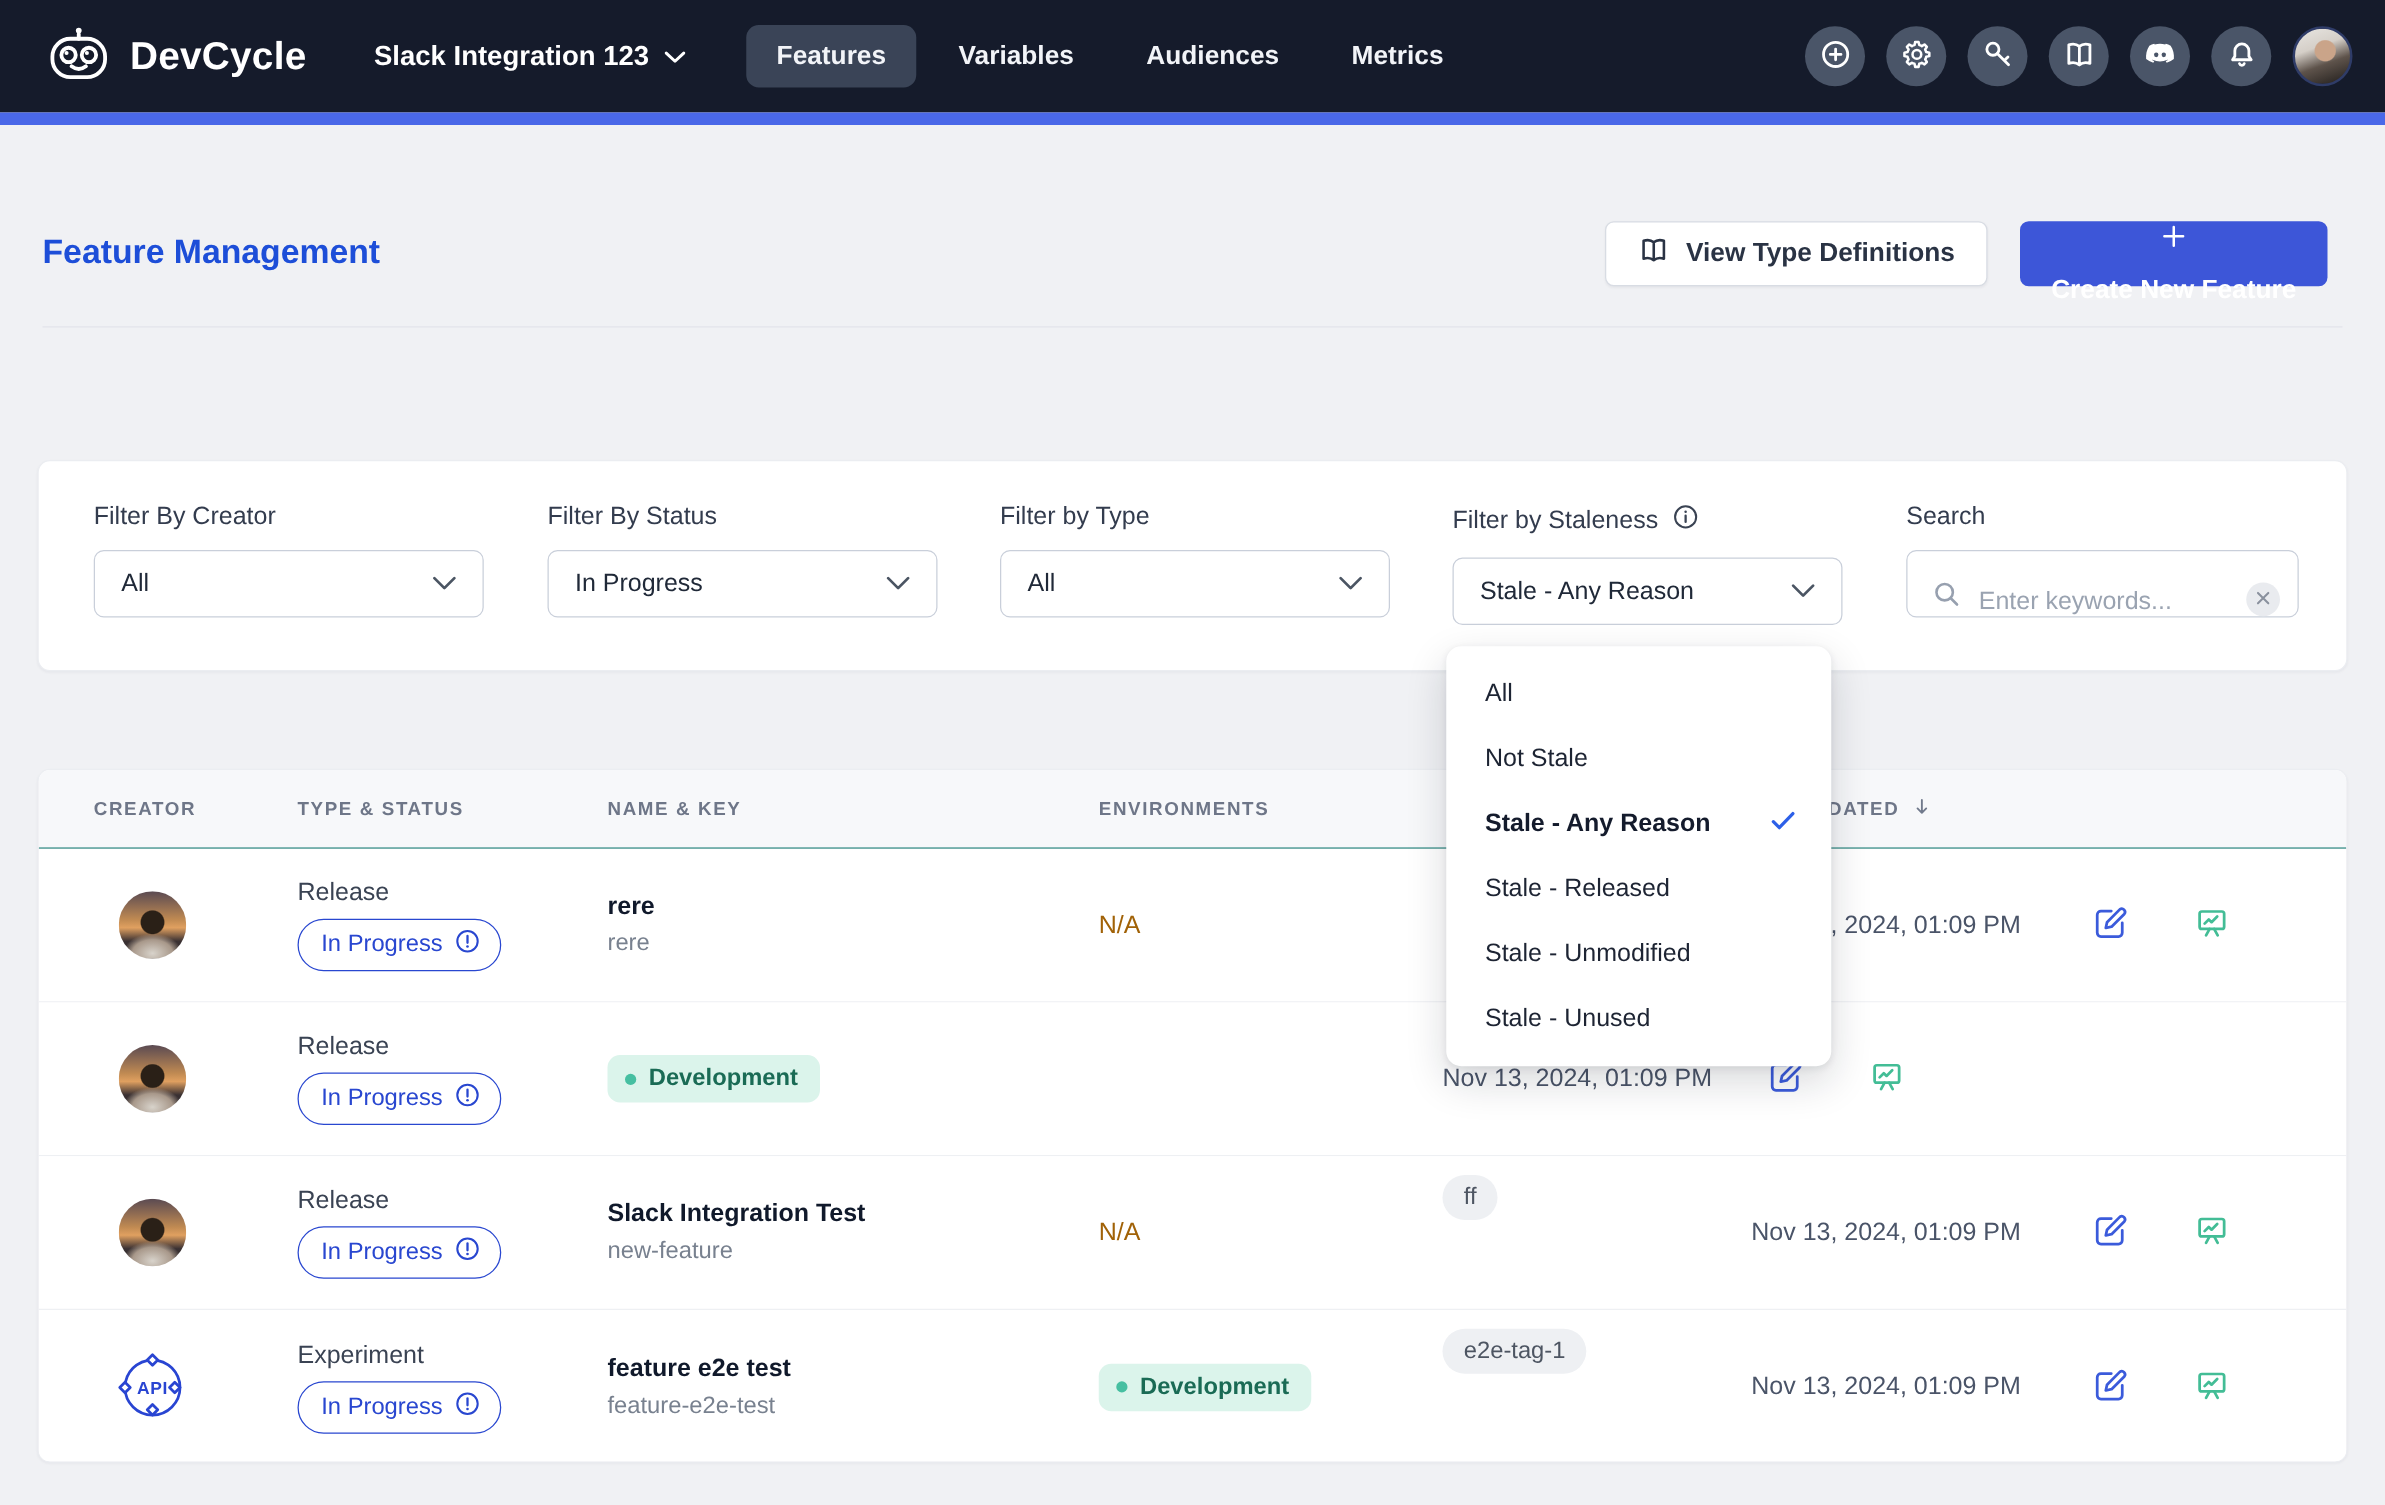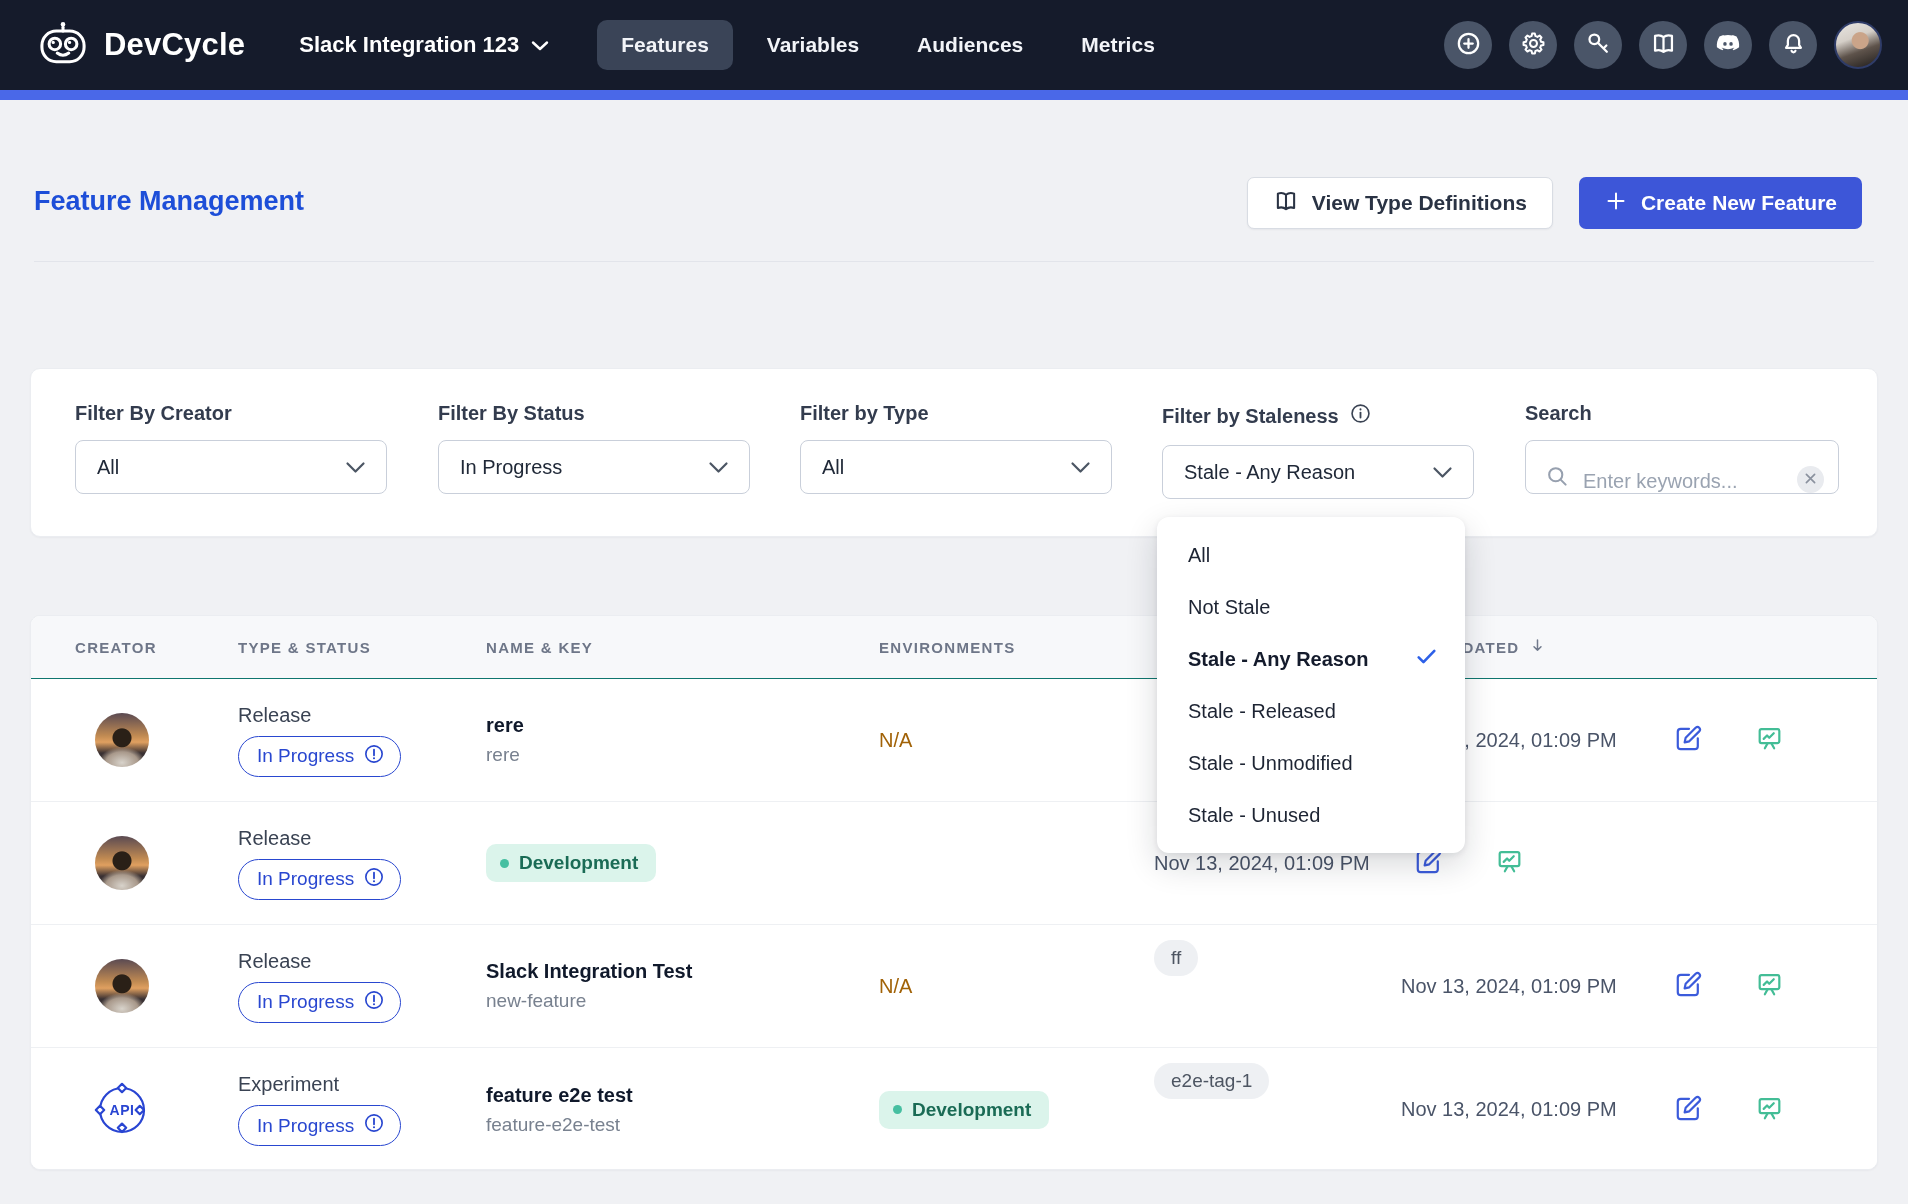--- a/index.html
+++ b/index.html
@@ -20,27 +20,27 @@
   .nav-icon-btn { width:48px; height:48px; border-radius:50%; background:#4A5568; border:none; display:flex; align-items:center; justify-content:center; cursor:pointer; }
   .nav-avatar { width:48px; height:48px; border-radius:50%; border:2px solid #2F3C68; cursor:pointer;
     background: radial-gradient(circle 9px at 55% 40%, #caa489 0 8px, transparent 9px),
                 linear-gradient(160deg,#e8e6e2 0%,#d5cfc8 35%,#5e534b 62%,#1f1c1a 100%); }
 
   
   .page-title { position:absolute; left:34px; top:186px; font-size:27px; font-weight:700; color:#1d4ed8; }
   .head-actions { position:absolute; top:177px; right:46px; display:flex; gap:26px; }
   .btn { height:52px; border-radius:7px; display:inline-flex; align-items:center; gap:13px; font-size:21px; font-weight:600; font-family:inherit; padding:0 25px; cursor:pointer; }
   .btn-secondary { background:#fff; border:1px solid #D8DCE3; color:#2A3344; box-shadow:0 1px 2px rgba(16,24,40,.05); }
-  .btn-primary { background:#3D56D8; border:none; color:#fff; }
+  .btn-primary { background:#3D56D8; border:none; color:#fff;flex-direction:column; }
   .head-divider { position:absolute; top:261px; left:34px; right:34px; height:1px; background:#E2E4EA; }
 
   
   .filter-card { position:absolute; left:30px; top:368px; width:1848px; height:169px; background:#fff; border-radius:10px; border:1px solid #EBEDF1; box-shadow:0 1px 2px rgba(16,24,40,.04); }
   .fgroup { position:absolute; top:33px; width:312px; }
-  .flabel { font-size:20px; font-weight:700; color:#333C4E; display:flex; align-items:center; gap:10px; margin-bottom:15px; }
+  .flabel { font-size:20px; font-weight:400; color:#333C4E; display:flex; align-items:center; gap:10px; margin-bottom:15px; }
   .fselect { width:100%; height:54px; border:1px solid #C9CFDA; border-radius:8px; background:#fff; display:flex; align-items:center; justify-content:space-between; padding:0 20px 0 21px; font-size:20px; color:#202938; font-family:inherit; cursor:pointer; }
   .search-box { width:100%; height:54px; border:1px solid #C9CFDA; border-radius:8px; background:#fff; display:flex; align-items:flex-end; gap:13px; padding:0 14px 0 19px; }
   .search-input { border:none; outline:none; flex:1; font-size:20px; color:#202938; font-family:inherit; min-width:0; background:transparent; }
   .search-input::placeholder { color:#9AA3B1; }
   .clear-btn { width:27px; height:27px; border-radius:50%; background:#E9EBEF; border:none; display:flex; align-items:center; justify-content:center; cursor:pointer; flex:none; }
 
   
   .stale-menu { position:absolute; left:1157px; top:517px; width:308px; padding:12px 0; background:#fff; border-radius:12px; box-shadow:0 12px 32px rgba(16,24,40,.16),0 2px 6px rgba(16,24,40,.08); z-index:60; }
   .menu-item { height:52px; display:flex; align-items:center; justify-content:space-between; padding:0 26px 0 31px; font-size:20px; color:#1D2433; cursor:pointer; }
   .menu-item.selected { font-weight:700; color:#141B2C; }

